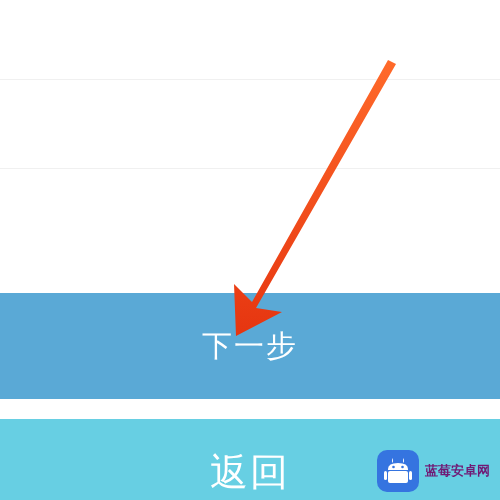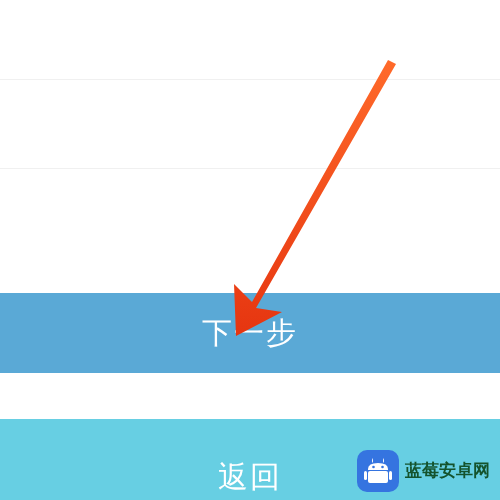--- a/index.html
+++ b/index.html
@@ -28,21 +28,21 @@
     .sep2 {
       position: absolute;
       top: 168px;
       left: 0;
     }
     .primary-button {
       position: absolute;
       top: 293px;
       left: 0;
       width: 500px;
-      height: 80px;
+      height: 106px;
       background: #5aa9d6;
       display: flex;
       align-items: center;
       justify-content: center;
       color: #ffffff;
       font-size: 30px;
       font-weight: 300;
       letter-spacing: 2px;
       cursor: pointer;
     }
@@ -50,21 +50,21 @@
       position: absolute;
       top: 419px;
       left: 0;
       width: 500px;
       height: 81px;
       background: #67cfe3;
       display: flex;
       align-items: flex-end;
       justify-content: center;
       color: #ffffff;
-      font-size: 30px;
+      font-size: 38px;
       font-weight: 300;
       letter-spacing: 2px;
       cursor: pointer;
       padding-bottom: 2px;
     }
     .arrow-annotation {
       position: absolute;
       top: 58px;
       left: 228px;
       width: 180px;
@@ -92,22 +92,22 @@
     .watermark-icon svg {
       width: 32px;
       height: 32px;
     }
     .watermark-text {
       display: flex;
       flex-direction: column;
       line-height: 1.2;
     }
     .watermark-title {
-      color: #14532d;
-      font-size: 17px;
+      color: #701a75;
+      font-size: 13px;
       font-weight: 700;
     }
     .watermark-url {
       color: #3574e0;
       font-size: 12px;
     }
   </style>
 </head>
 <body>
 

